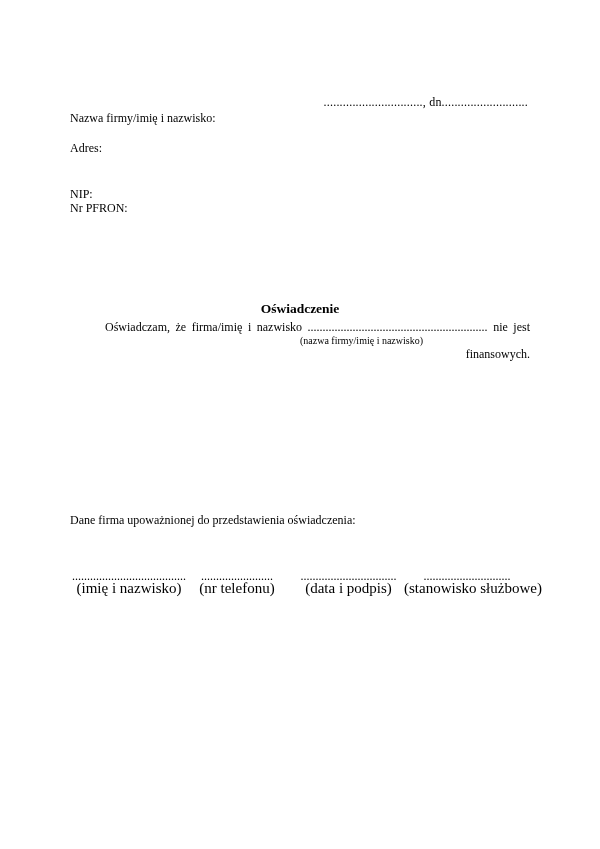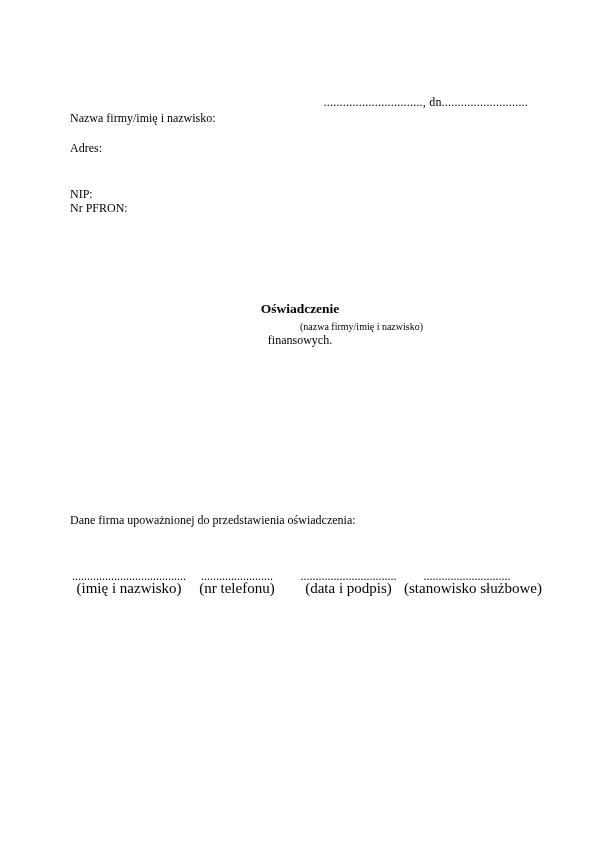--- a/index.html
+++ b/index.html
@@ -40,21 +40,21 @@
   .para { left: 70px; width: 460px; }
   .p1 { top: 320px; }
   .p2 { top: 388px; }
 
   .jline {
     text-align: justify;
     text-align-last: justify;
     white-space: nowrap;
     line-height: 14px;
   }
-  .plain-line { text-align: center; line-height: 14px; }
+  .plain-line { text-align: right; line-height: 14px; }
   .indent { padding-left: 35px; }
 
   .caption {
     font-size: 10px;
     line-height: 13px;
     padding-left: 230px;
     text-align: left;
     font-family: Liberation Serif, serif;
   }
 
@@ -80,20 +80,21 @@
 
   <div class="abs f-adres">Adres:</div>
 
   <div class="abs f-nip">NIP:</div>
 
   <div class="abs f-pfron">Nr PFRON:</div>
 
   <div class="abs title">Oświadczenie</div>
 
   <div class="abs para p1">
+    <div class="jline indent">Oświadczam, że firma/imię i nazwisko ............................................................ nie jest</div>
     <div class="caption">(nazwa firmy/imię i nazwisko)</div>
     <div class="plain-line">finansowych.</div>
   </div>
 
 
   <div class="abs dane-heading">Dane firma upoważnionej do przedstawienia oświadczenia:</div>
 
   <div class="abs sig-row">
     <div class="sig-col sig-col-1">
       <div class="sig-dots">......................................</div>

